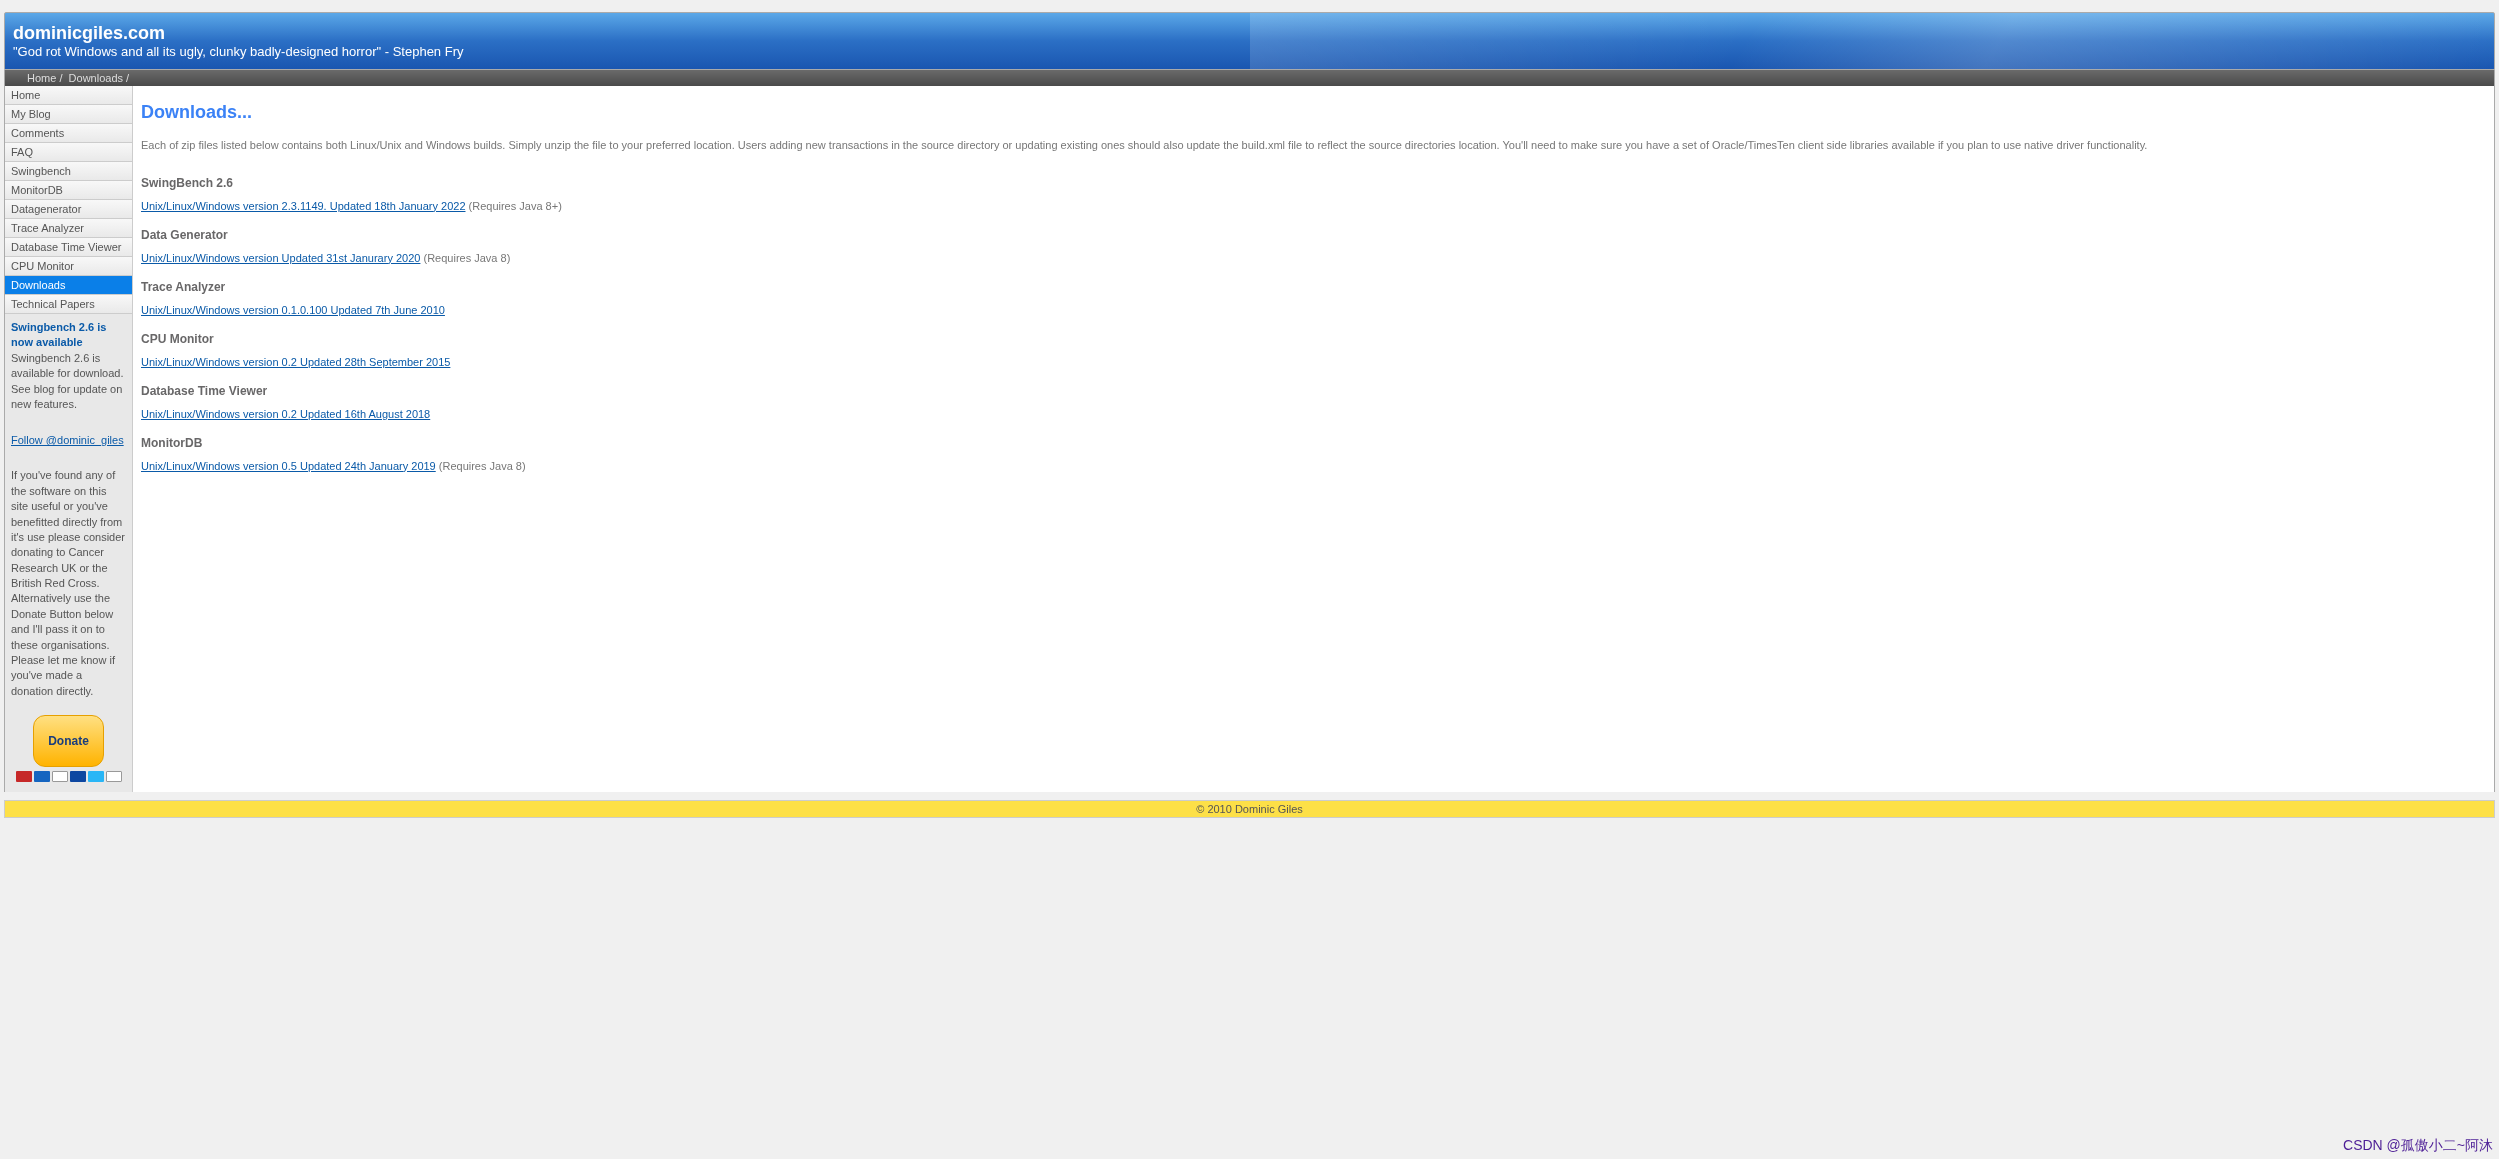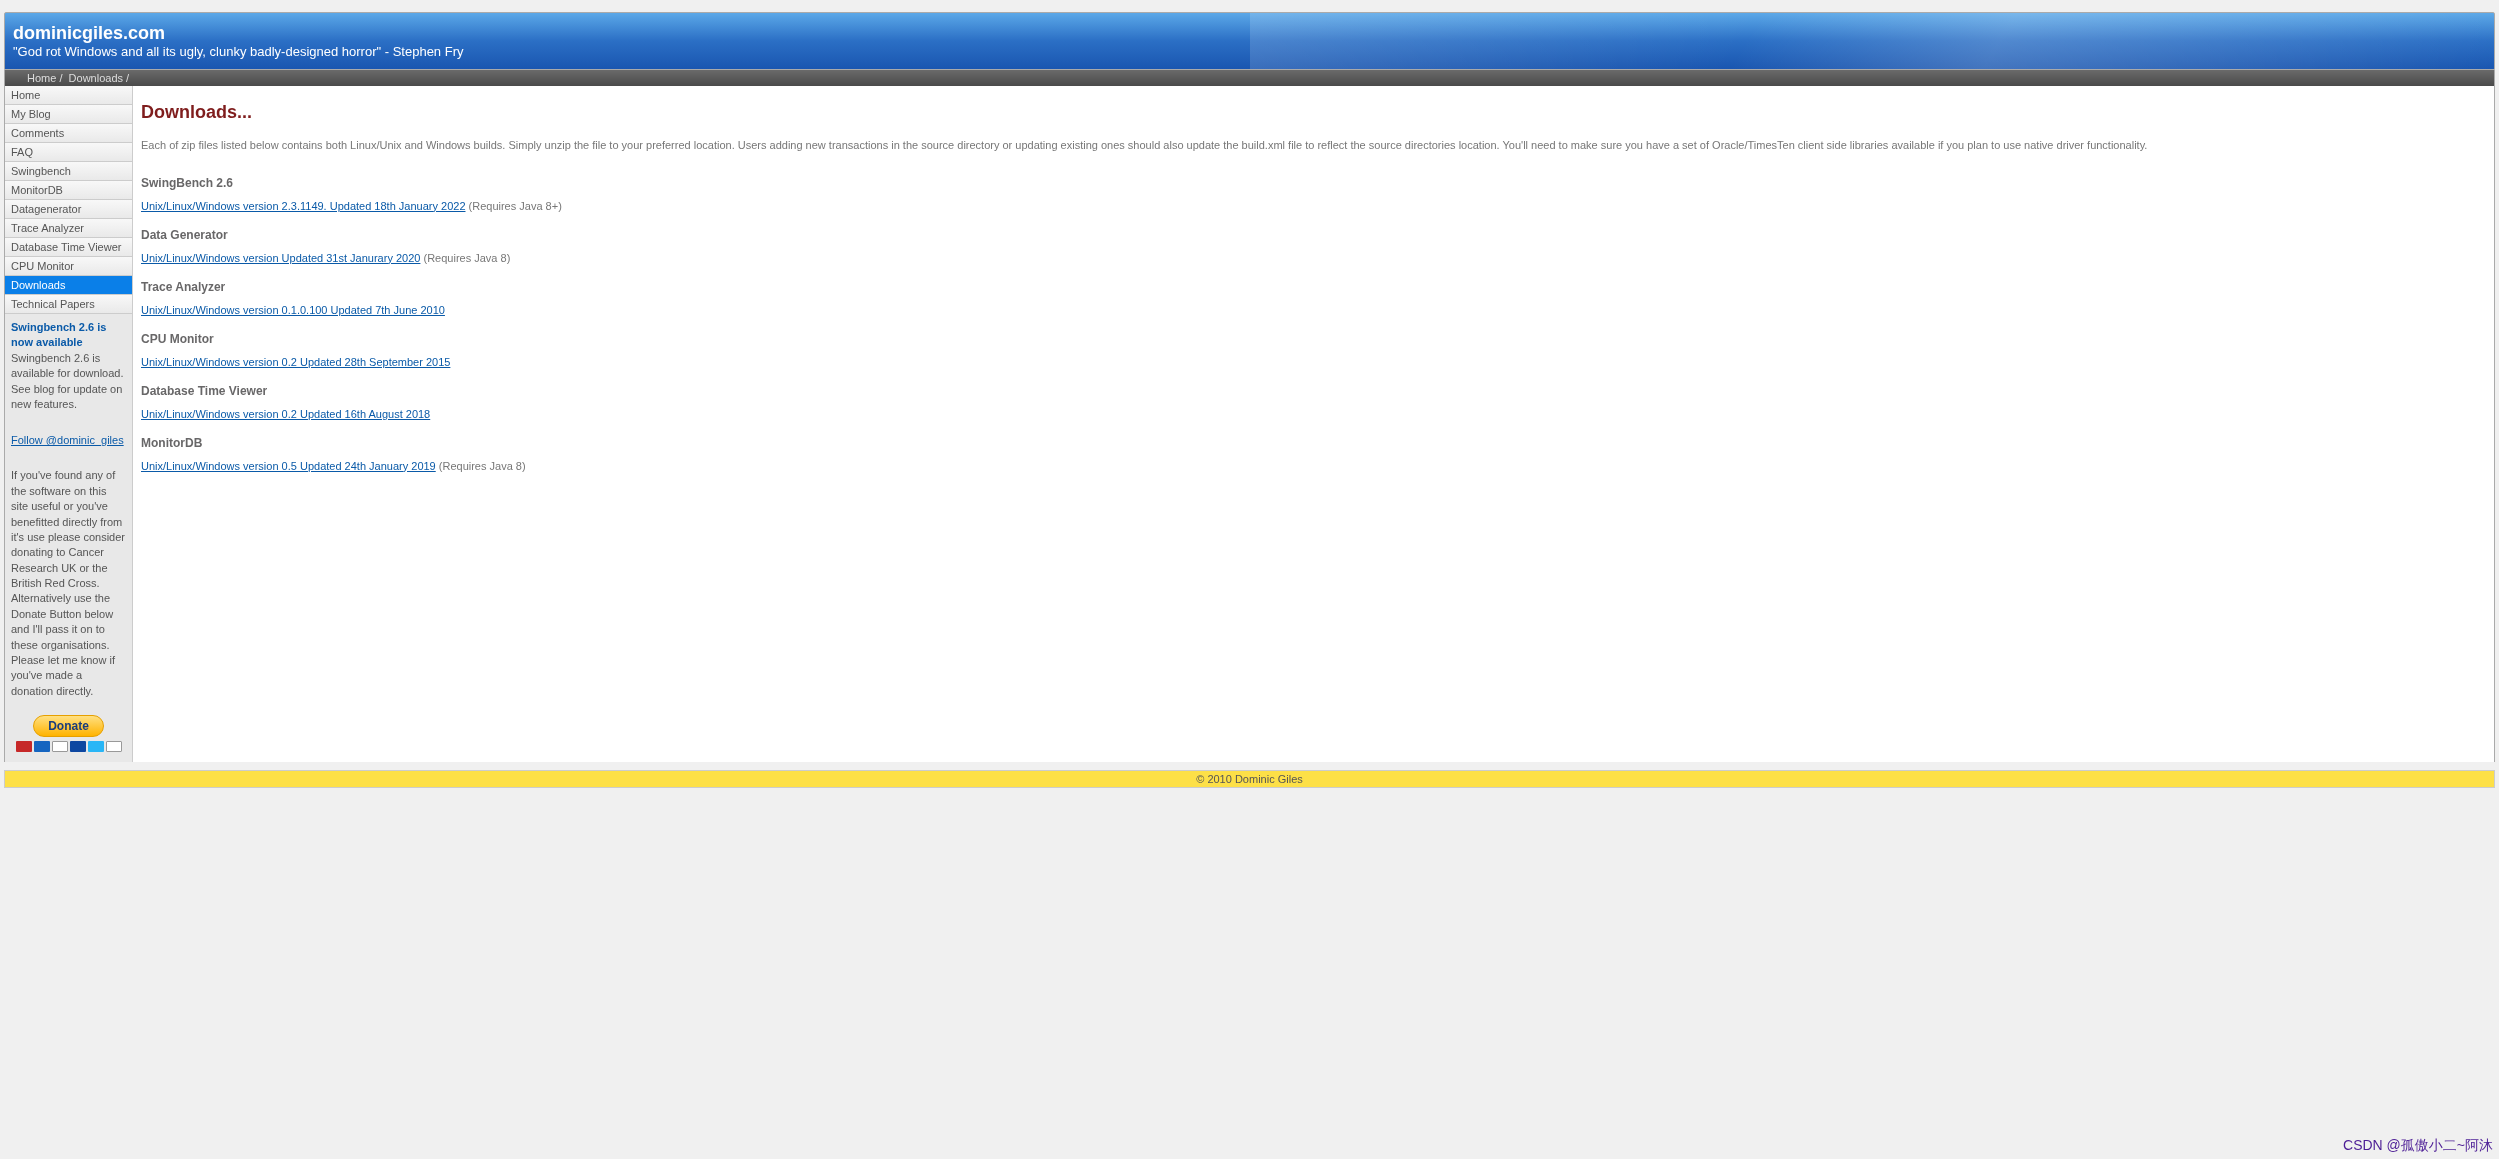--- a/index.html
+++ b/index.html
@@ -12,25 +12,25 @@
 .breadcrumb-bar { background: linear-gradient(180deg,#6a6a6a 0%,#4a4a4a 100%); color:#ddd; font-size:11px; padding:2px 22px; text-align:left; border-left:1px solid #aaa; border-right:1px solid #aaa; }
 .breadcrumb-bar a { color:#ddd; text-decoration:none; }
 .layout { display:flex; background:#fff; border-left:1px solid #aaa; border-right:1px solid #aaa; }
 .sidebar { width:128px; background:#e8e8e8; border-right:1px solid #ccc; font-size:11px; }
 .nav-item { display:block; padding:3px 6px; background:linear-gradient(180deg,#f8f8f8,#e9e9e9); border-bottom:1px solid #ccc; color:#555; cursor:pointer; }
 .nav-item.active { background:#0a7fe8; color:#fff; }
 .side-block { padding:6px; color:#555; line-height:1.4; }
 .side-title { color:#0a5aa8; font-weight:bold; }
 .follow-link { color:#0a5aa8; text-decoration:underline; display:block; margin:16px 6px; }
 .donate-wrap { text-align:center; padding:10px 4px; }
-.donate-btn { display:inline-block; background:linear-gradient(180deg,#ffe082,#ffb300); border:1px solid #e6a000; border-radius:12px; padding:3px 14px; font-weight:bold; color:#1a3d7c; font-size:12px; cursor:pointer; }
+.donate-btn { display:inline-block; background:linear-gradient(180deg,#ffe082,#ffb300); border:1px solid #e6a000; border-radius:12px; padding:18px 14px; font-weight:bold; color:#1a3d7c; font-size:12px; cursor:pointer; }
 .card-row { display:flex; gap:2px; justify-content:center; margin-top:4px; flex-wrap:wrap; }
 .card { width:16px; height:11px; border-radius:1px; }
 .content { flex:1; padding:10px 8px 30px 8px; }
-.page-title { color:#7f1d1d; font-size:18px; font-weight:bold; margin:6px 0 14px 0; }
+.page-title { color:#3b82f6; font-size:18px; font-weight:bold; margin:6px 0 14px 0; }
 .intro { color:#777; line-height:1.5; margin-bottom:22px; }
 .section-title { color:#686768; font-size:12px; font-weight:bold; margin:16px 0 10px 0; }
 .dl-link { color:#0a5aa8; text-decoration:underline; }
 .req { color:#777; }
 .footer { background:#fde047; border:1px solid #ccc; text-align:center; padding:2px; color:#555; margin-top:8px; }
 .watermark { position:fixed; bottom:4px; right:6px; color:#4c1d95; font-size:14px; }
 </style>
 </head>
 <body>
 

